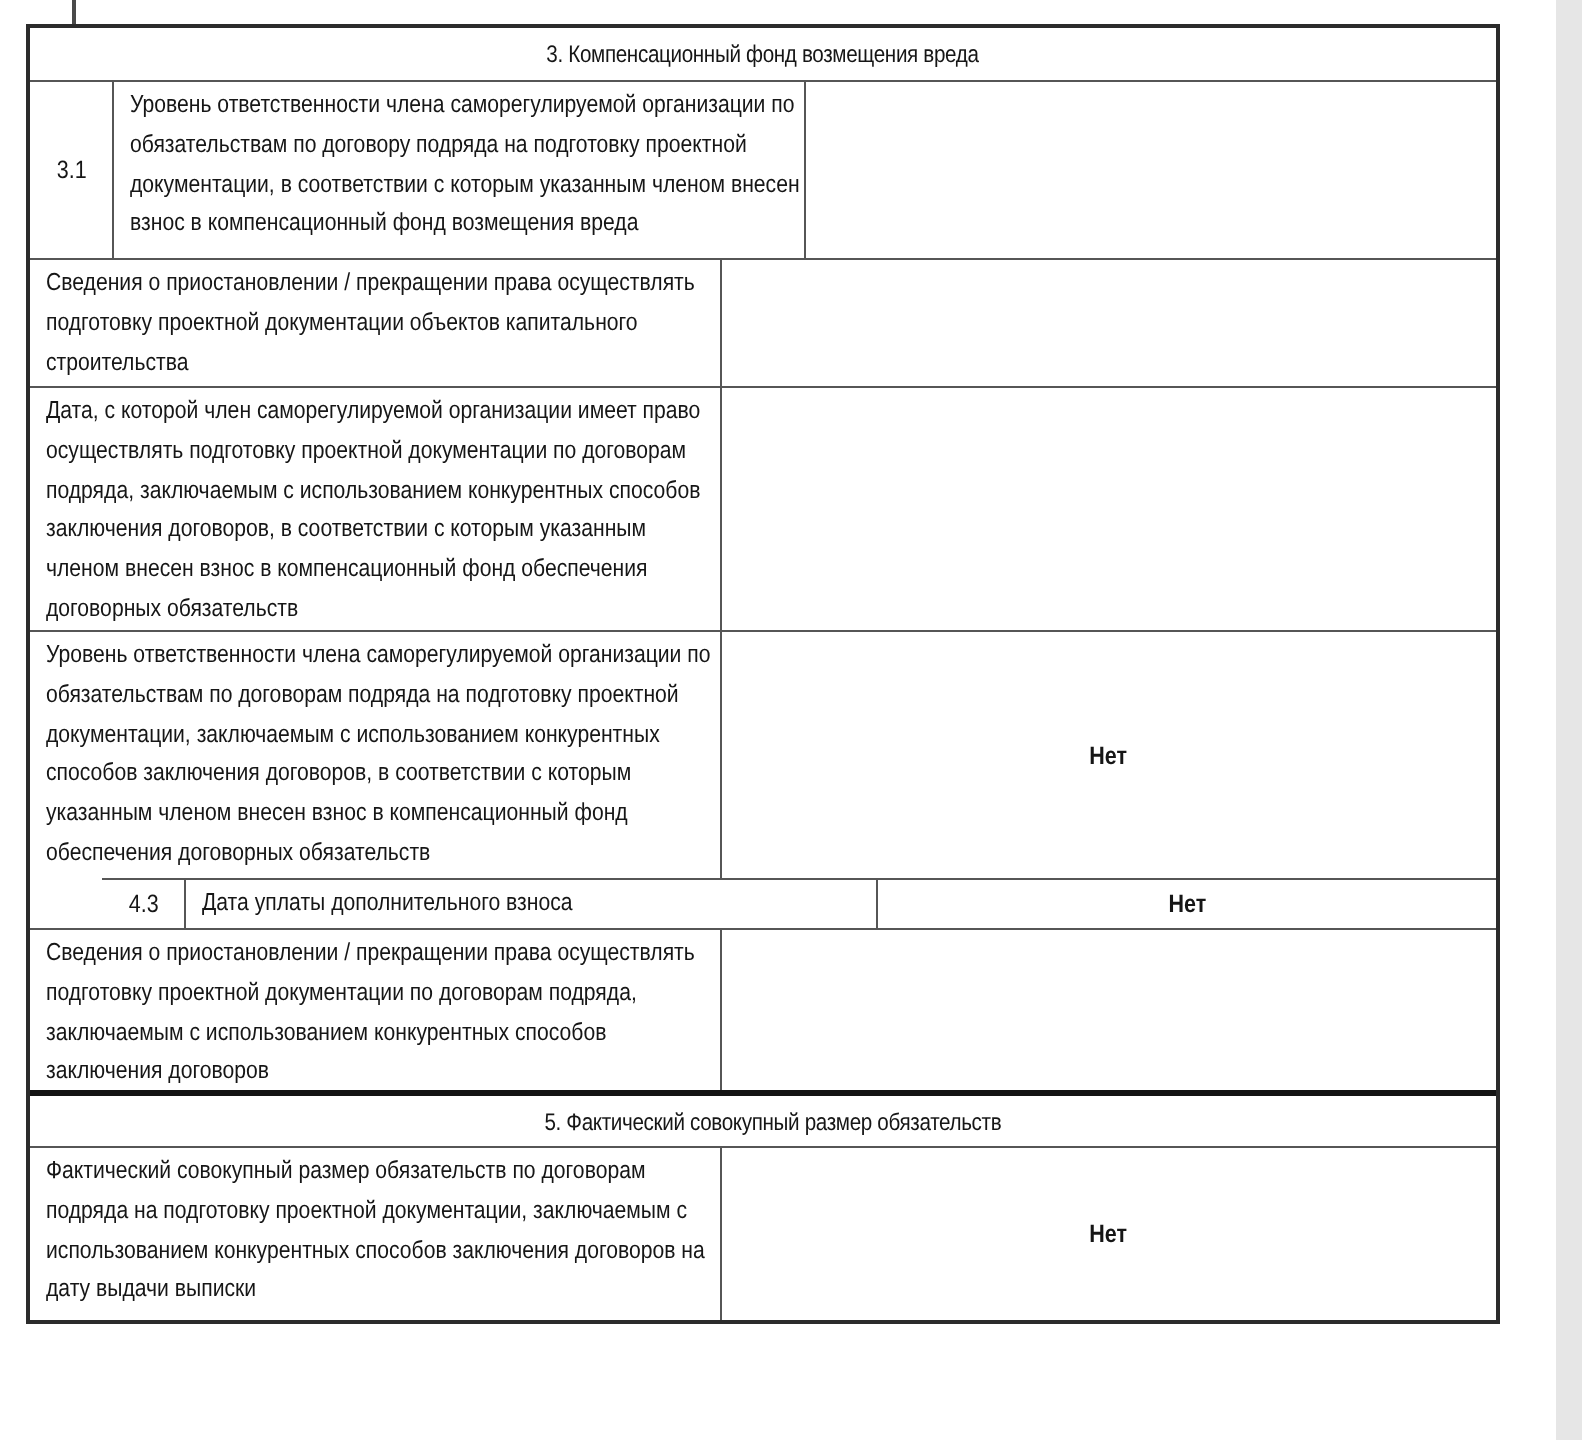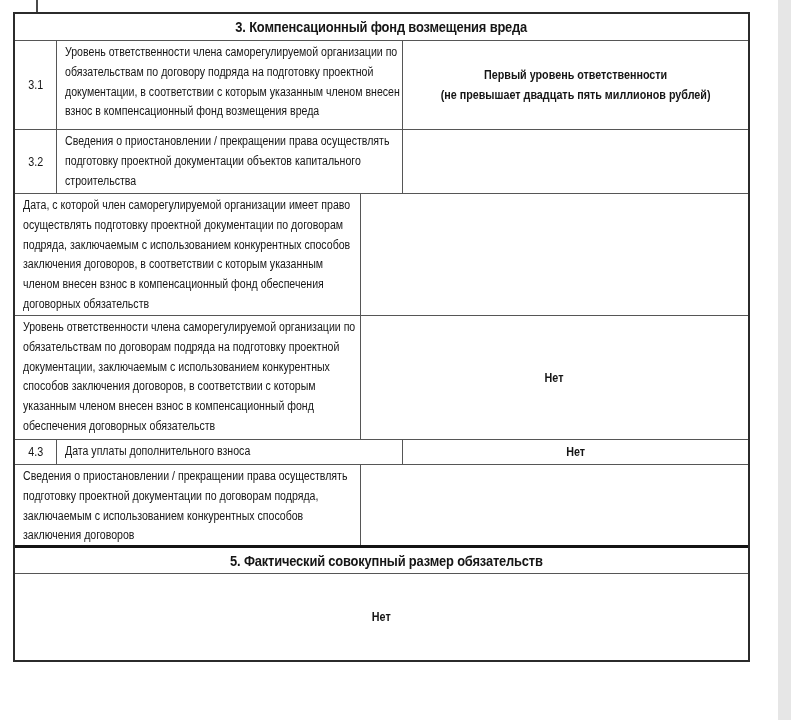--- a/index.html
+++ b/index.html
@@ -9,21 +9,21 @@
   }
   .right-strip{position:absolute;top:0;right:0;width:13px;height:720px;background:#e6e6e6;}
   .top-sliver{position:absolute;left:36px;top:0;width:2px;height:13px;background:#4a4a4a;}
   .doc-table{
     position:absolute;left:13px;top:12px;width:737px;
     border:2px solid #2b2b2b;box-sizing:border-box;background:#fff;
   }
   .row{display:flex;box-sizing:border-box;border-top:1px solid #565656;}
   .sec-header{
     display:flex;align-items:center;justify-content:center;box-sizing:border-box;
-    border-top:3px solid #141414;font-weight:bold;font-size:15px;letter-spacing:-0.2px;
+    border-top:3px solid #141414;font-weight:normal;font-size:12px;letter-spacing:-0.2px;
   }
   .sec-header.first{border-top:none;}
   .c-num{
     width:42px;flex:0 0 42px;border-right:1px solid #565656;box-sizing:border-box;
     display:flex;align-items:center;justify-content:center;font-size:12.5px;
   }
   .c-label{
     width:346px;flex:0 0 346px;border-right:1px solid #565656;box-sizing:border-box;
     padding:2px 0 0 8px;font-size:12.3px;
   }
@@ -31,21 +31,21 @@
     flex:1 1 auto;display:flex;align-items:center;justify-content:center;
     font-weight:bold;font-size:12.5px;text-align:center;
   }
   
   .cnd-l{display:block;width:116.3%;transform:scaleX(0.86);transform-origin:0 0;line-height:19.8px;}
   .cnd-c{display:block;width:116.3%;flex:0 0 auto;transform:scaleX(0.86);transform-origin:center;
          text-align:center;white-space:pre-line;line-height:20px;}
   
   .h-sec3{height:26px;} .h-r31{height:89px;} .h-r32{height:64px;}
   .h-sec4{height:26px;} .h-r41{height:122px;} .h-r42{height:124px;}
-  .h-r43{height:25px;} .h-r44{height:81px;}
+  .h-r43{height:25px;margin-left:36px;} .h-r44{height:81px;}
   .h-sec5{height:28px;padding-left:10px;} .h-r51{height:87px;}
 </style>
 </head>
 <body>
 
 <div class="canvas">
   <div class="right-strip"></div>
   <div class="top-sliver"></div>
 
   <div class="doc-table">
@@ -54,30 +54,23 @@
       <span class="cnd-c">3. Компенсационный фонд возмещения вреда</span>
     </div>
 
     <div class="row h-r31">
       <div class="c-num">
         <span class="cnd-c">3.1</span>
       </div>
       <div class="c-label">
         <span class="cnd-l">Уровень ответственности члена саморегулируемой организации по обязательствам по договору подряда на подготовку проектной документации, в соответствии с которым указанным членом внесен взнос в компенсационный фонд возмещения вреда</span>
       </div>
-      <div class="c-value">
-        <span class="cnd-c">Первый уровень ответственности
-(не превышает двадцать пять миллионов рублей)</span>
-      </div>
     </div>
 
     <div class="row h-r32">
-      <div class="c-num">
-        <span class="cnd-c">3.2</span>
-      </div>
       <div class="c-label">
         <span class="cnd-l">Сведения о приостановлении / прекращении права осуществлять подготовку проектной документации объектов капитального строительства</span>
       </div>
       <div class="c-value">
         <span class="cnd-c"></span>
       </div>
     </div>
 
 
     <div class="row h-r41">
@@ -117,19 +110,22 @@
       <div class="c-value">
         <span class="cnd-c"></span>
       </div>
     </div>
 
     <div class="sec-header h-sec5">
       <span class="cnd-c">5. Фактический совокупный размер обязательств</span>
     </div>
 
     <div class="row h-r51">
+      <div class="c-label">
+        <span class="cnd-l">Фактический совокупный размер обязательств по договорам подряда на подготовку проектной документации, заключаемым с использованием конкурентных способов заключения договоров на дату выдачи выписки</span>
+      </div>
       <div class="c-value">
         <span class="cnd-c">Нет</span>
       </div>
     </div>
 
   </div>
 </div>
 
 </body></html>

